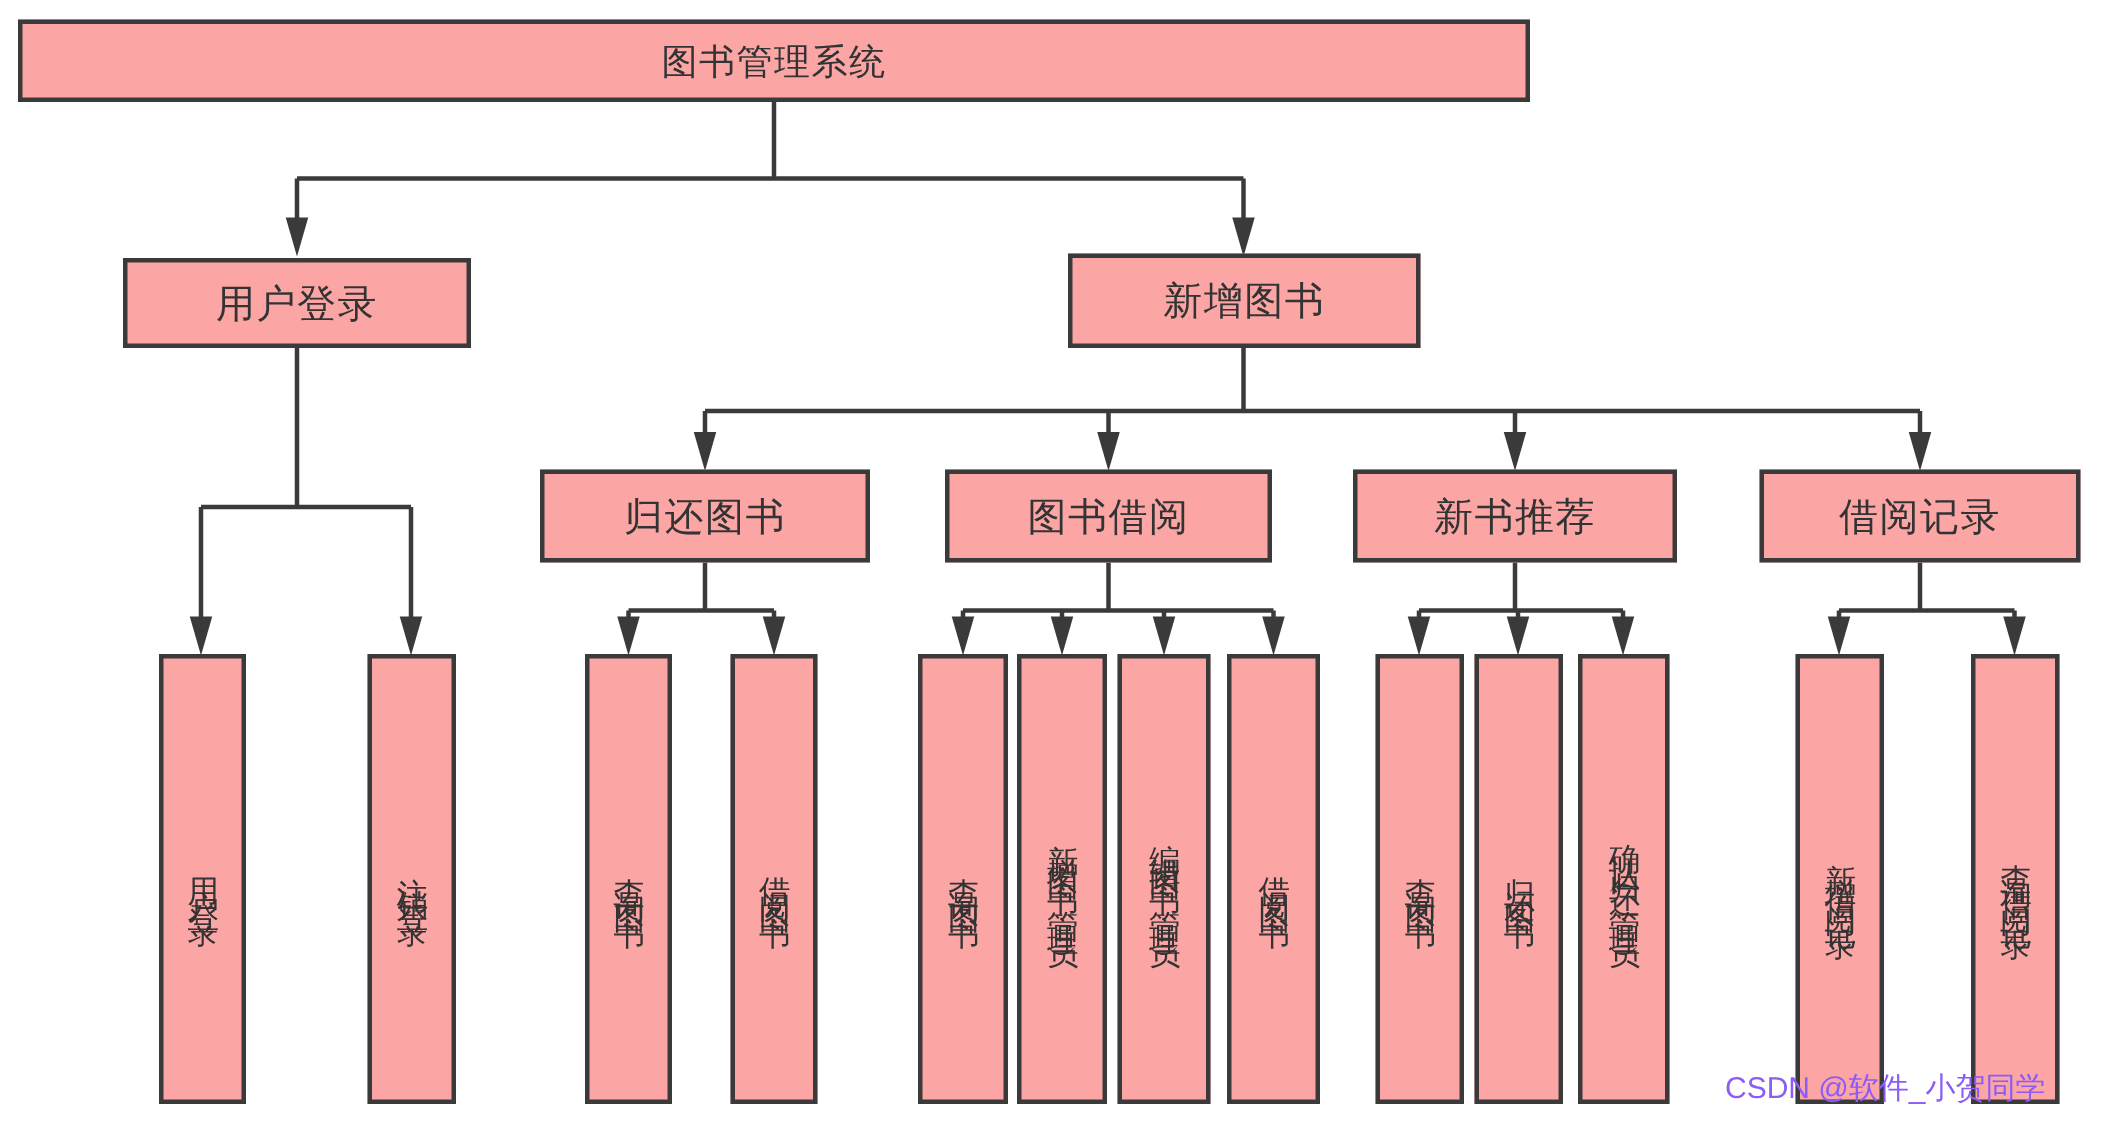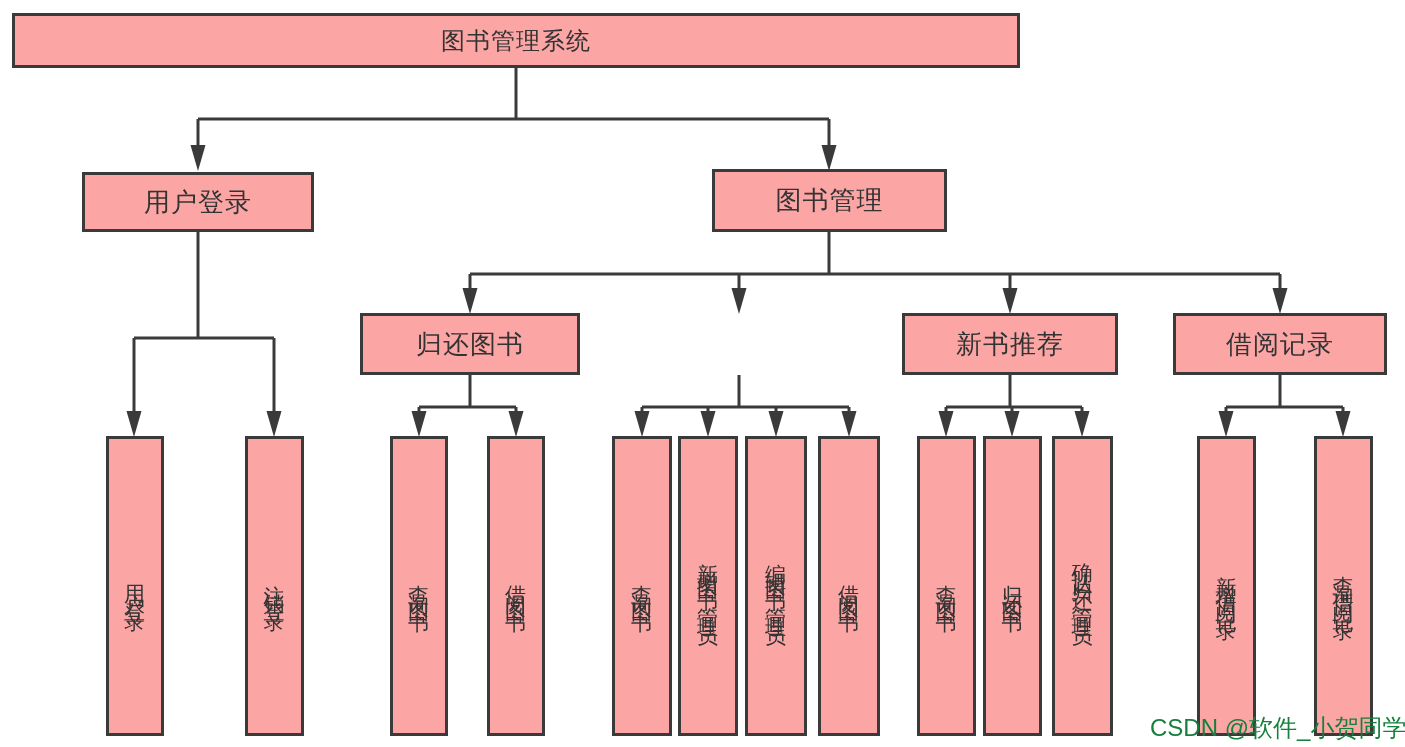--- a/index.html
+++ b/index.html
@@ -39,22 +39,22 @@
     text-orientation: mixed;
     font-size: 21px;
     letter-spacing: 9px;
     line-height: 1.1;
     white-space: nowrap;
   }
   .watermark {
     position: absolute;
     left: 1150px;
     top: 712px;
-    font-size: 24px;
-    color: #15803d;
+    font-size: 20px;
+    color: #8b5cf6;
     z-index: 5;
     white-space: nowrap;
   }
 </style>
 </head>
 <body>
 
 <div class="canvas">
 
   <svg class="wires" viewBox="0 0 1405 747" xmlns="http://www.w3.org/2000/svg">
@@ -131,26 +131,29 @@
   </svg>
 
   <div class="box root" style="left:12px;top:13px;width:1008px;height:55px">
     <span class="hlabel">图书管理系统</span>
   </div>
 
   <div class="box" style="left:82px;top:172px;width:232px;height:60px">
     <span class="hlabel">用户登录</span>
   </div>
   <div class="box" style="left:712px;top:169px;width:235px;height:63px">
-    <span class="hlabel">图书管理</span>
+    <span class="hlabel">新增图书</span>
   </div>
 
   <div class="box" style="left:360px;top:313px;width:220px;height:62px">
     <span class="hlabel">归还图书</span>
   </div>
+  <div class="box" style="left:630px;top:313px;width:218px;height:62px">
+    <span class="hlabel">图书借阅</span>
+  </div>
   <div class="box" style="left:902px;top:313px;width:216px;height:62px">
     <span class="hlabel">新书推荐</span>
   </div>
   <div class="box" style="left:1173px;top:313px;width:214px;height:62px">
     <span class="hlabel">借阅记录</span>
   </div>
 
   <div class="box leaf" style="left:106px;top:436px;width:58px;height:300px">
     <span class="vtext">用户登录</span>
   </div>

